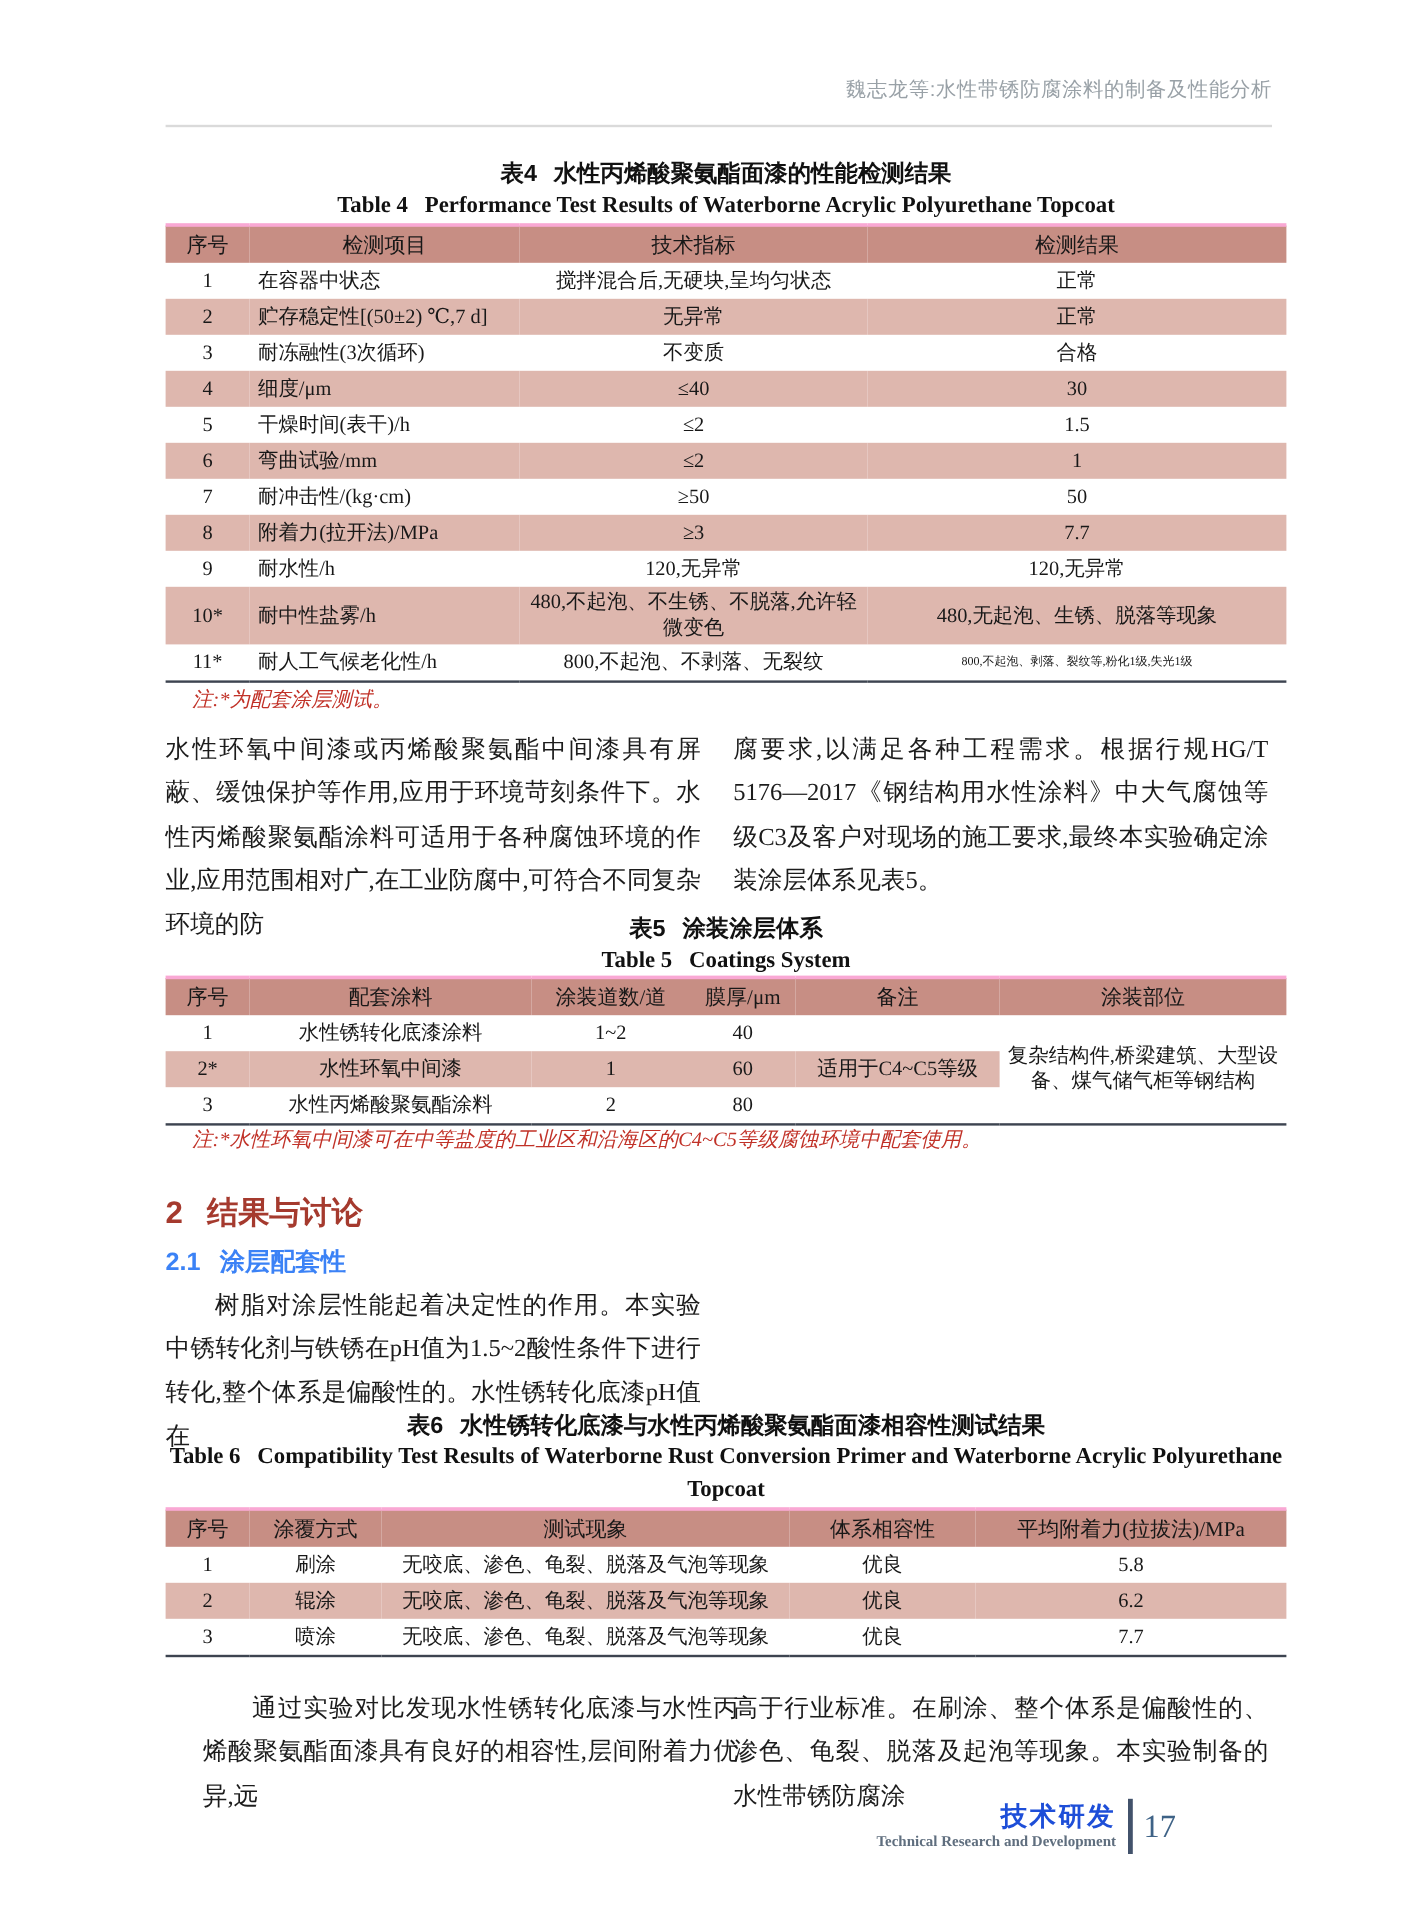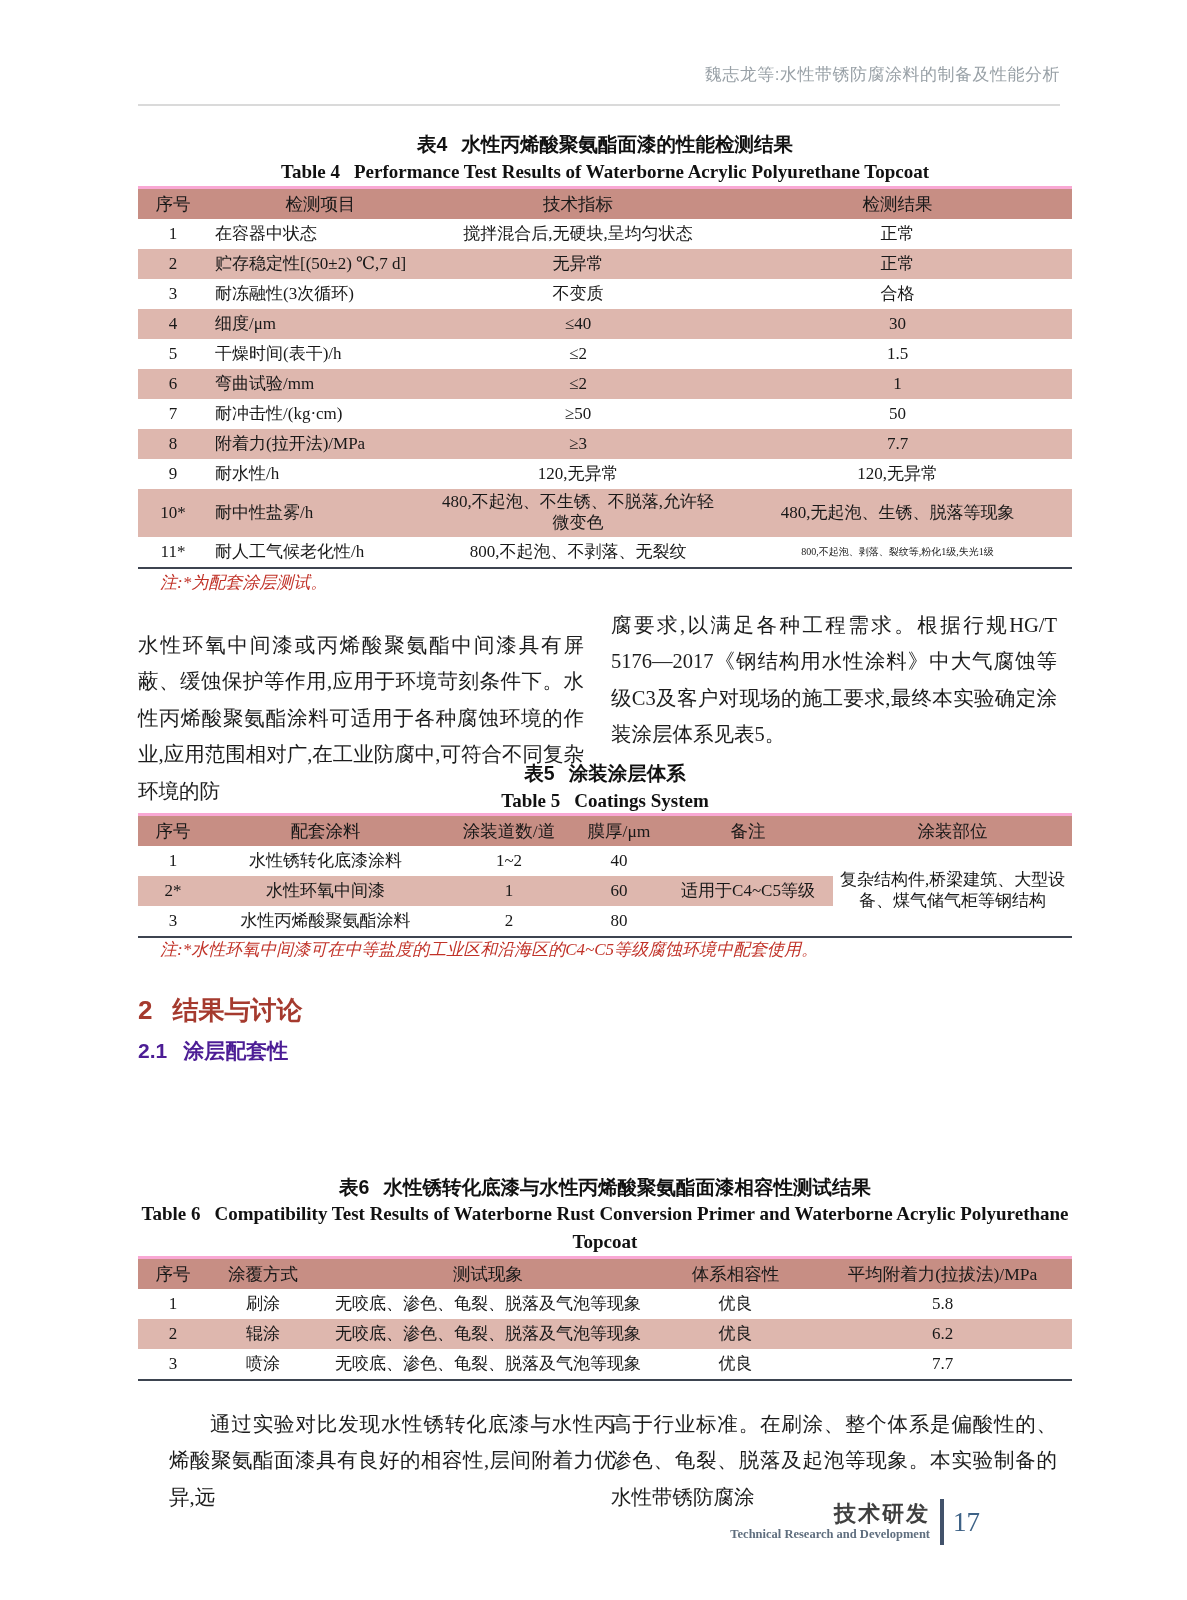--- a/index.html
+++ b/index.html
@@ -30,27 +30,27 @@
   .tnote{position:absolute;left:160px;font-style:italic;font-size:17px;color:#c13228;}
 
   .bodycol{position:absolute;width:446px;font-size:20.5px;line-height:36.4px;text-align:justify;
     color:#1c1c1c;}
   .indent{text-indent:2em;}
 
   .sec-h1{position:absolute;left:138px;font-family:"Liberation Sans","DejaVu Sans",sans-serif;
     font-weight:bold;font-size:26px;color:#a53a2e;}
   .sec-h1 .num{margin-right:20px;}
   .sec-h2{position:absolute;left:138px;font-family:"Liberation Sans","DejaVu Sans",sans-serif;
-    font-weight:bold;font-size:21px;color:#4c1d95;}
+    font-weight:bold;font-size:21px;color:#3b82f6;}
   .sec-h2 .num{margin-right:16px;}
 
   .footer{position:absolute;top:1499px;right:127px;display:flex;align-items:center;}
   .footer-text{text-align:right;}
   .footer-zh{font-family:"Liberation Sans","DejaVu Sans",sans-serif;font-weight:bold;
-    font-size:22px;color:#404040;letter-spacing:2px;line-height:24px;}
+    font-size:22px;color:#1d4ed8;letter-spacing:2px;line-height:24px;}
   .footer-en{font-family:"Liberation Serif","DejaVu Serif",serif;font-weight:bold;
     font-size:12.5px;color:#5f6e7e;line-height:16px;}
   .footer-bar{width:4px;height:46px;background:#42526b;margin:0 9px 0 10px;}
   .footer-page{font-family:"Liberation Serif","DejaVu Serif",serif;font-size:27px;color:#3e6286;}
 </style>
 </head>
 <body>
 
 <div class="page">
 
@@ -143,21 +143,21 @@
       <tr>
           <td>11*</td>
           <td class="item">耐人工气候老化性/h</td>
           <td>800,不起泡、不剥落、无裂纹</td>
           <td class="tight">800,不起泡、剥落、裂纹等,粉化1级,失光1级</td>
         </tr>
     </tbody>
   </table>
   <div class="tnote" style="top:571px;">注:*为配套涂层测试。</div>
 
-  <div class="bodycol" style="top:627px;left:138px;">水性环氧中间漆或丙烯酸聚氨酯中间漆具有屏蔽、缓蚀保护等作用,应用于环境苛刻条件下。水性丙烯酸聚氨酯涂料可适用于各种腐蚀环境的作业,应用范围相对广,在工业防腐中,可符合不同复杂环境的防</div>
+  <div class="bodycol" style="top:607px;left:138px;">水性环氧中间漆或丙烯酸聚氨酯中间漆具有屏蔽、缓蚀保护等作用,应用于环境苛刻条件下。水性丙烯酸聚氨酯涂料可适用于各种腐蚀环境的作业,应用范围相对广,在工业防腐中,可符合不同复杂环境的防</div>
   <div class="bodycol" style="top:607px;left:611px;">腐要求,以满足各种工程需求。根据行规HG/T 5176—2017《钢结构用水性涂料》中大气腐蚀等级C3及客户对现场的施工要求,最终本实验确定涂装涂层体系见表5。</div>
 
   <div class="cap cap-zh" style="top:760px;">
     <span class="cap-label">表5</span><span>涂装涂层体系</span>
   </div>
   <div class="cap cap-en" style="top:790px;">
     <span class="cap-label">Table 5</span><span>Coatings System</span>
   </div>
 
   <table class="dtable t5" style="top:813px;">
@@ -206,20 +206,21 @@
   </table>
   <div class="tnote" style="top:938px;">注:*水性环氧中间漆可在中等盐度的工业区和沿海区的C4~C5等级腐蚀环境中配套使用。</div>
 
   <div class="sec-h1" style="top:993px;">
     <span class="num">2</span><span>结果与讨论</span>
   </div>
   <div class="sec-h2" style="top:1037px;">
     <span class="num">2.1</span><span>涂层配套性</span>
   </div>
 
+  <div class="bodycol indent" style="top:1070px;left:138px;">树脂对涂层性能起着决定性的作用。本实验中锈转化剂与铁锈在pH值为1.5~2酸性条件下进行转化,整个体系是偏酸性的。水性锈转化底漆pH值在</div>
 
   <div class="cap cap-zh" style="top:1174px;">
     <span class="cap-label">表6</span><span>水性锈转化底漆与水性丙烯酸聚氨酯面漆相容性测试结果</span>
   </div>
   <div class="cap cap-en" style="top:1203px;">
     <span class="cap-label">Table 6</span><span>Compatibility Test Results of Waterborne Rust Conversion Primer and Waterborne Acrylic Polyurethane</span>
   </div>
   <div class="cap cap-en" style="top:1231px;">Topcoat</div>
 
   <table class="dtable t6" style="top:1256px;">

